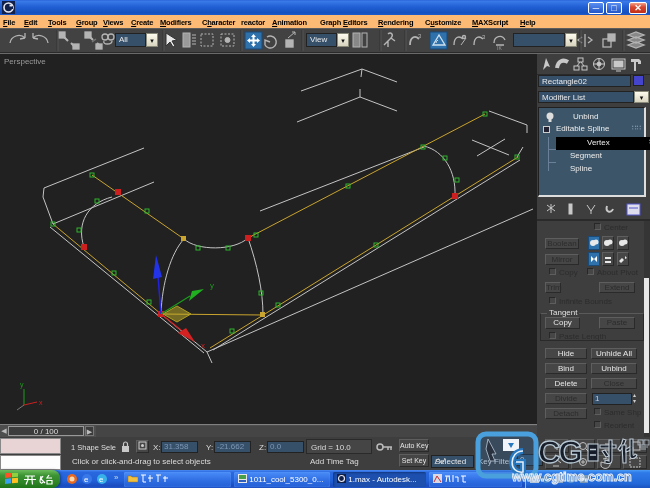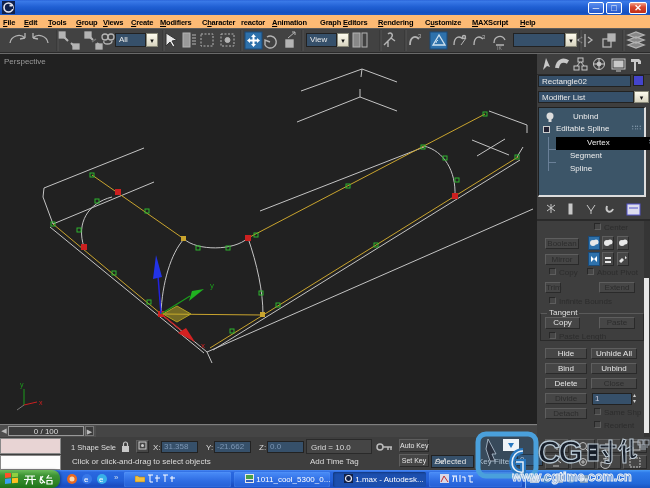--- a/index.html
+++ b/index.html
@@ -29,21 +29,21 @@
 .pbtn.dis{color:#2c2c2c}
 .chk{position:absolute;width:7px;height:7px;background:#464646;border:1px solid #282828;border-bottom-color:#5e5e5e;border-right-color:#5e5e5e}
 .clab{position:absolute;font-size:8px;color:#e0e0e0;white-space:nowrap}
 .clab.dis{color:#2c2c2c}
 
 #tslider{left:0;top:424px;width:537px;height:13px;background:#4e4e4e;border-top:1px solid #808080}
 #status{left:0;top:437px;width:650px;height:33px;background:#3e3e3e;color:#ccc;font-size:8px}
 .sfield{position:absolute;background:#36506a;border:1px solid #222;color:#7d96b4;font-size:8px;line-height:10px;padding-left:2px}
 
 #task{left:0;top:470px;width:650px;height:18px;background:linear-gradient(180deg,#4a8af4 0%,#2a68e0 12%,#2260d8 60%,#1a4cc0 88%,#2055c8 100%)}
-.tkbtn{position:absolute;top:2px;height:15px;background:linear-gradient(180deg,#4a8cf8,#2e6ce2 60%,#2560d6);border-radius:2px;box-shadow:inset 0 0 1px #83b3fa;color:#fff;font-size:8px;line-height:15px;padding-left:11px;white-space:nowrap;overflow:hidden}
+.tkbtn{position:absolute;top:2px;height:15px;background:linear-gradient(180deg,#4a8cf8,#2e6ce2 60%,#2560d6);border-radius:2px;box-shadow:inset 0 0 1px #83b3fa;color:#fff;font-size:8px;line-height:15px;padding-left:4px;white-space:nowrap;overflow:hidden}
 
 #wm{pointer-events:none}
 </style></head><body>
 <div id="app">
 
 <div id="title" class="abs">
   <svg class="abs" style="left:2px;top:1px" width="13" height="13">
         <rect x="0" y="0" width="13" height="13" fill="#10204a"></rect>
         <circle cx="6.5" cy="6.5" r="4.5" fill="none" stroke="#e8e8f0" stroke-width="1.6"></circle>
         <rect x="6" y="5" width="5" height="3" fill="#10204a"></rect>

